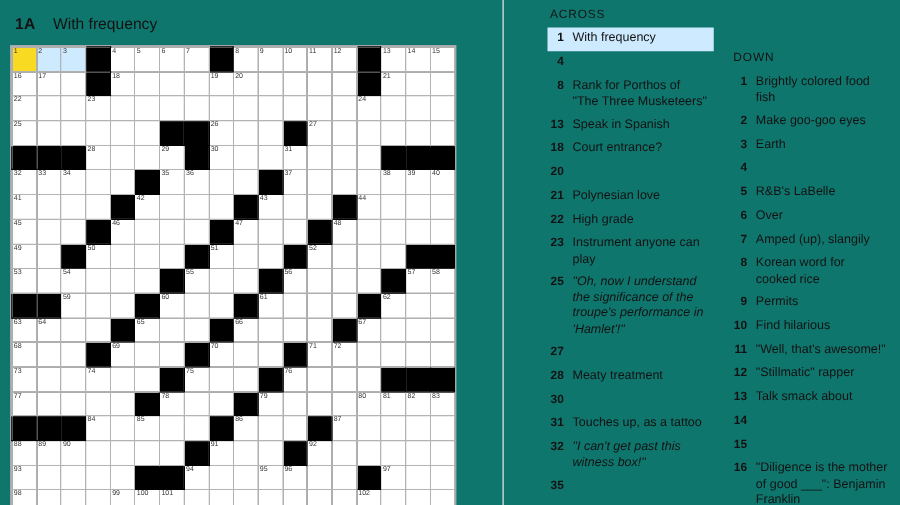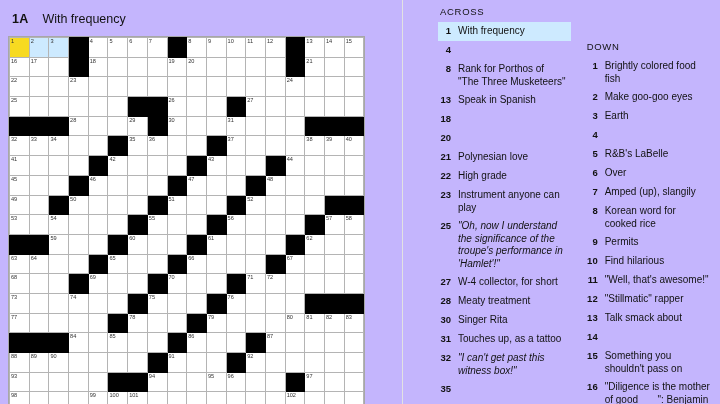--- a/index.html
+++ b/index.html
@@ -7,21 +7,21 @@
     margin: 0; padding: 0;
     width: 720px; height: 404px;
     background: #ffffff;
     font-family: "Liberation Sans", sans-serif;
     overflow: hidden;
   }
   #app {
     width: 720px; height: 404px;
     display: flex;
     position: relative;
-    background: #c4b5fd;
+    background: #0f766e;
     gap: 27px;
   }
 
   
   .puzzle-panel {
     width: 375px;
     height: 404px;
     padding: 6px 8px 0 8px;
     position: relative;
   }
@@ -747,20 +747,21 @@
           <li>
             <span class="num">8</span>
             <span class="txt">Rank for Porthos of "The Three Musketeers"</span>
           </li>
           <li>
             <span class="num">13</span>
             <span class="txt">Speak in Spanish</span>
           </li>
           <li>
             <span class="num">18</span>
+            <span class="txt">Court entrance?</span>
           </li>
           <li>
             <span class="num">20</span>
           </li>
           <li>
             <span class="num">21</span>
             <span class="txt">Polynesian love</span>
           </li>
           <li>
             <span class="num">22</span>
@@ -769,29 +770,27 @@
           <li>
             <span class="num">23</span>
             <span class="txt">Instrument anyone can play</span>
           </li>
           <li>
             <span class="num">25</span>
             <span class="txt"><i>"Oh, now I understand the significance of the troupe's performance in 'Hamlet'!"</i></span>
           </li>
           <li>
             <span class="num">27</span>
-            <span class="txt">W-4 collector, for short</span>
           </li>
           <li>
             <span class="num">28</span>
             <span class="txt">Meaty treatment</span>
           </li>
           <li>
             <span class="num">30</span>
-            <span class="txt">Singer Rita</span>
           </li>
           <li>
             <span class="num">31</span>
             <span class="txt">Touches up, as a tattoo</span>
           </li>
           <li>
             <span class="num">32</span>
             <span class="txt"><i>"I can't get past this witness box!"</i></span>
           </li>
           <li>
@@ -851,21 +850,20 @@
           </li>
           <li>
             <span class="num">13</span>
             <span class="txt">Talk smack about</span>
           </li>
           <li>
             <span class="num">14</span>
           </li>
           <li>
             <span class="num">15</span>
-            <span class="txt">Something you shouldn't pass on</span>
           </li>
           <li>
             <span class="num">16</span>
             <span class="txt">"Diligence is the mother of good ___": Benjamin Franklin</span>
           </li>
           <li>
             <span class="num">17</span>
             <span class="txt">Consults</span>
           </li>
           <li>

